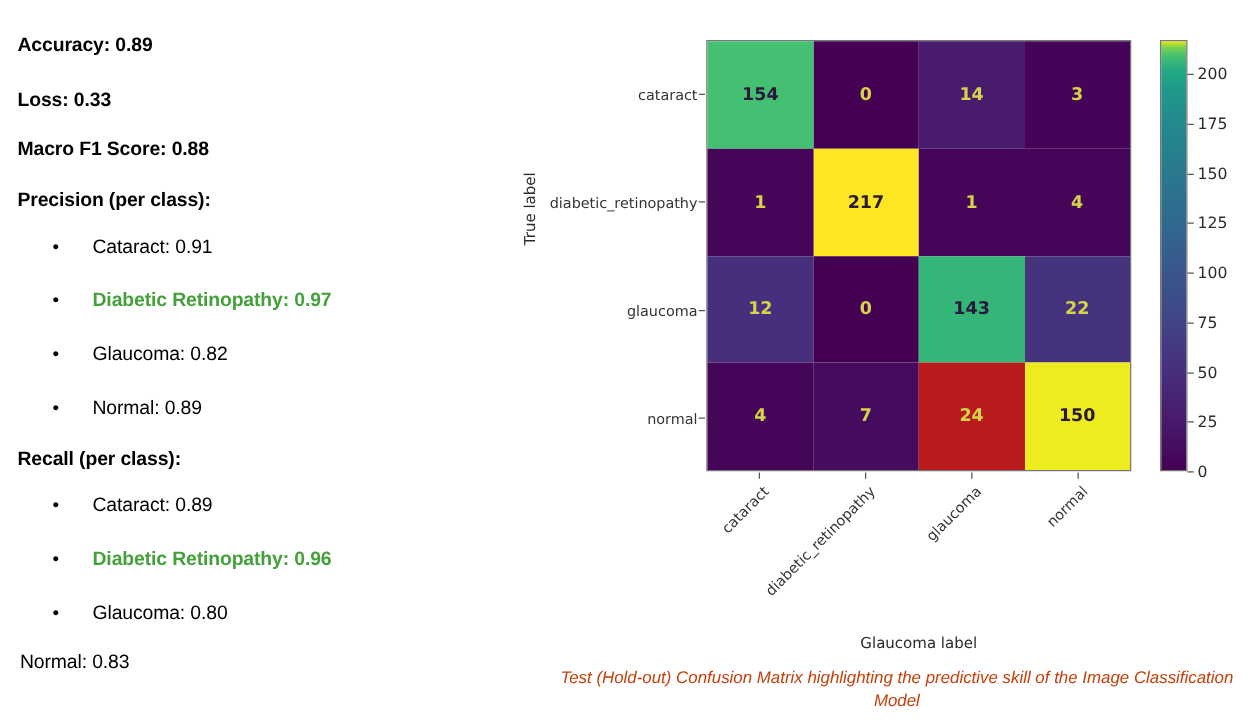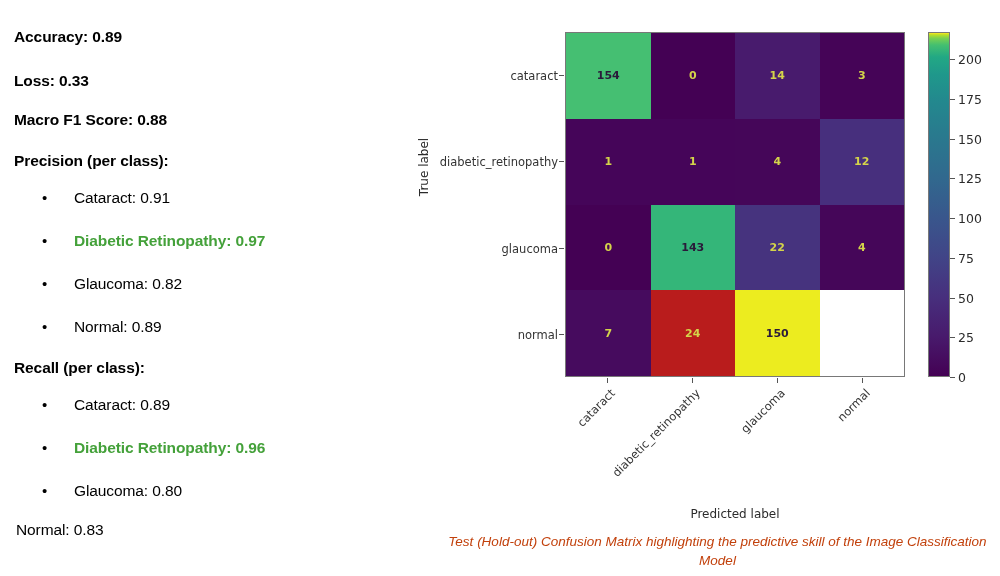--- a/index.html
+++ b/index.html
@@ -93,21 +93,21 @@
     grid-template-columns: repeat(4, 1fr);
     grid-template-rows: repeat(4, 1fr);
     box-sizing: border-box;
     border: 1px solid #787878;
   }
   .cm-cell {
     position: relative;
     display: flex;
     align-items: center;
     justify-content: center;
-    font-size: 11px;
+    font-size: 14px;
     font-family: "DejaVu Sans", sans-serif;
     font-weight: 600;
     text-align: center;
   }
   .y-tick-row {
     position: absolute;
     left: 0px;
     width: 168px;  
     text-align: right;
     font-size: 11.5px;
@@ -283,20 +283,23 @@
       </div>
       <div class="cm-cell" style="background: rgb(72, 27, 109);">
         <span style="color: rgb(212, 212, 74);">14</span>
       </div>
       <div class="cm-cell" style="background: rgb(69, 4, 87);">
         <span style="color: rgb(212, 212, 74);">3</span>
       </div>
       <div class="cm-cell" style="background: rgb(69, 5, 89);">
         <span style="color: rgb(212, 212, 74);">1</span>
       </div>
+      <div class="cm-cell" style="background: rgb(253, 231, 37);">
+        <span style="color: rgb(42, 26, 58);">217</span>
+      </div>
       <div class="cm-cell" style="background: rgb(69, 5, 89);">
         <span style="color: rgb(212, 212, 74);">1</span>
       </div>
       <div class="cm-cell" style="background: rgb(69, 6, 89);">
         <span style="color: rgb(212, 212, 74);">4</span>
       </div>
       <div class="cm-cell" style="background: rgb(71, 47, 125);">
         <span style="color: rgb(212, 212, 74);">12</span>
       </div>
       <div class="cm-cell" style="background: rgb(68, 1, 84);">
@@ -325,21 +328,21 @@
   <div class="x-tick-mark" style="left:217px;"></div>
   <div class="x-tick-mark" style="left:302px;"></div>
   <div class="x-tick-mark" style="left:387px;"></div>
   <div class="x-tick-mark" style="left:472px;"></div>
 
   <div class="x-tick" style="left:0px;width:218px;">cataract</div>
   <div class="x-tick" style="left:0px;width:303px;">diabetic_retinopathy</div>
   <div class="x-tick" style="left:0px;width:388px;">glaucoma</div>
   <div class="x-tick" style="left:0px;width:473px;">normal</div>
 
-  <div id="x-axis-title">Predicted label</div>
+  <div id="x-axis-title">Glaucoma label</div>
 
   <div id="colorbar"></div>
   <div id="colorbar-ticks">
       <div class="cb-tick-mark" style="top: 59.0276px;"></div>
       <div class="cb-tick" style="top: 59.0276px;">200</div>
       <div class="cb-tick-mark" style="top: 98.7742px;"></div>
       <div class="cb-tick" style="top: 98.7742px;">175</div>
       <div class="cb-tick-mark" style="top: 138.521px;"></div>
       <div class="cb-tick" style="top: 138.521px;">150</div>
       <div class="cb-tick-mark" style="top: 178.267px;"></div>

